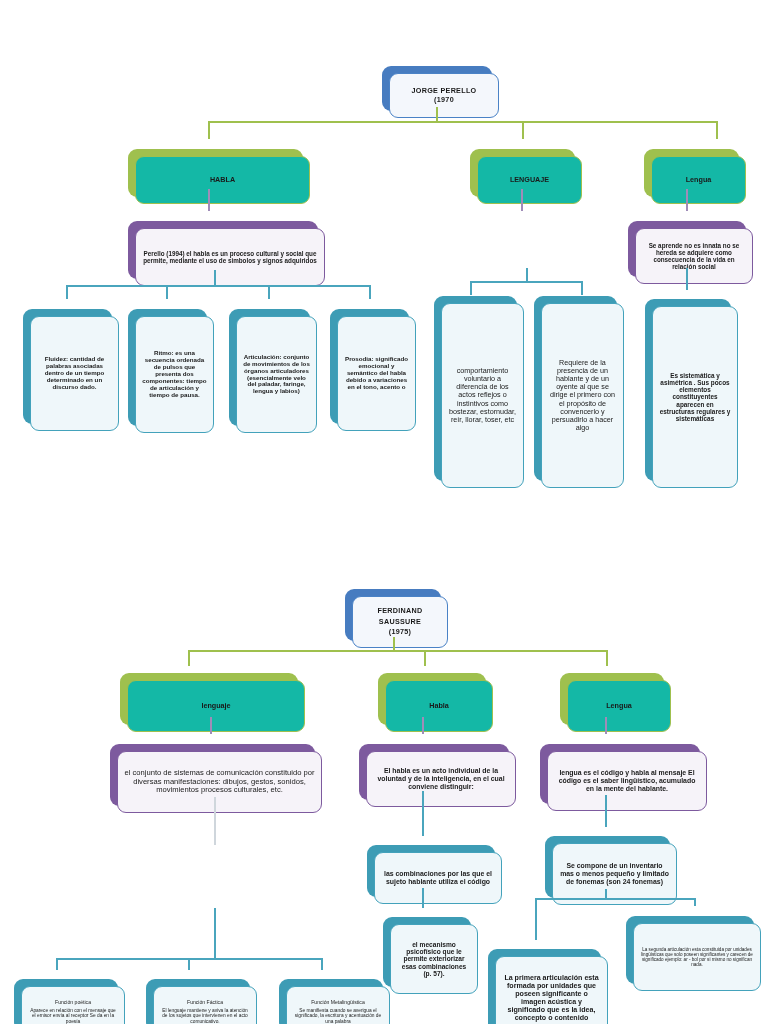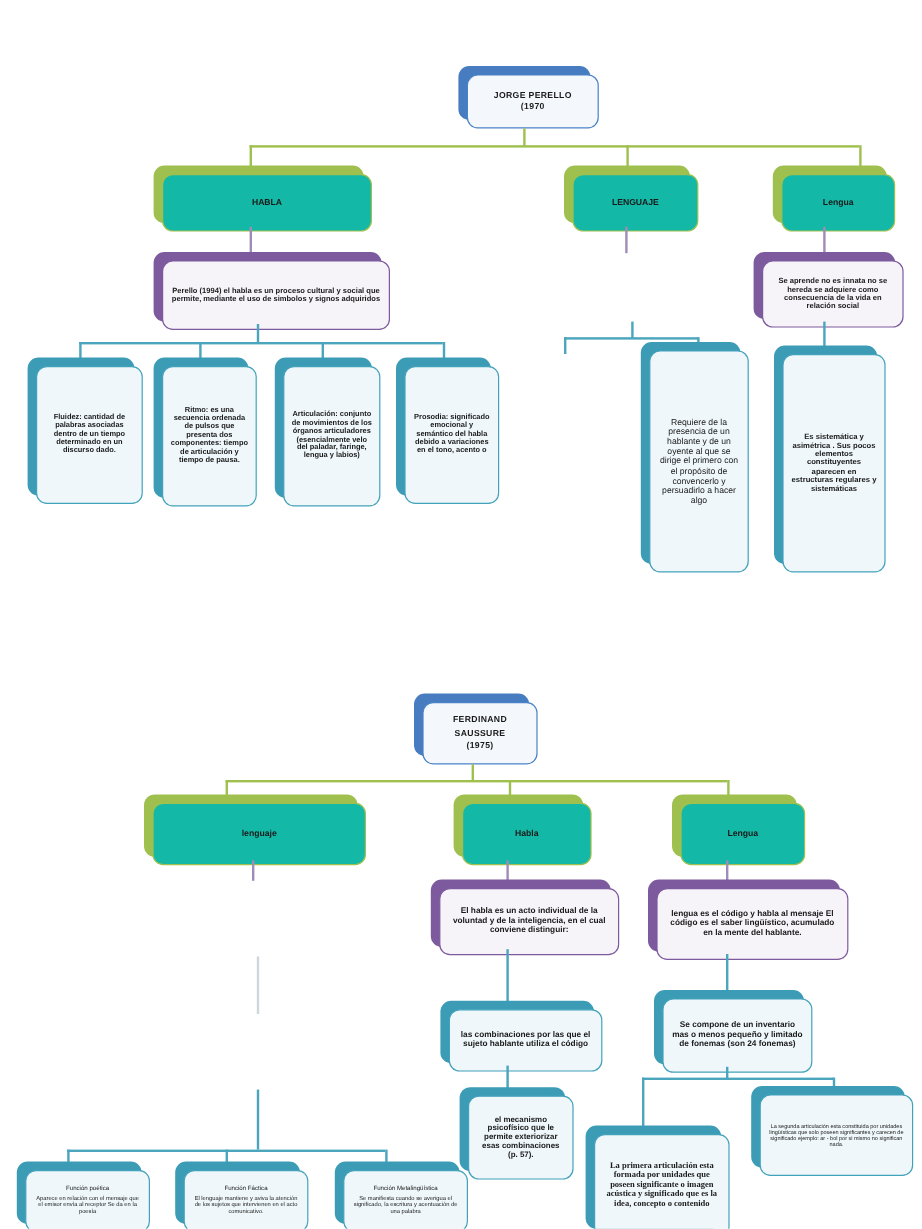--- a/index.html
+++ b/index.html
@@ -5,21 +5,21 @@
   html,body{margin:0;padding:0;}
   body{
     width:768px;height:1024px;
     background:#ffffff;
     font-family:"Liberation Sans", sans-serif;
     position:relative;overflow:hidden;
   }
   .canvas{position:absolute;left:0;top:0;width:768px;height:1024px;}
 
   
-  .node{position:absolute;box-sizing:border-box;}
+  .node{position:absolute;box-sizing:border-box;margin-top:11px;}
   .node .shadow{
     position:absolute;left:0;top:0;width:100%;height:100%;
     border-radius:9px;
   }
   .node .card{
     position:absolute;left:7px;top:7px;
     width:100%;height:100%;
     border-radius:9px;
     box-sizing:border-box;
     background:#fdfdff;
@@ -135,20 +135,26 @@
     </div>
   </div>
   <div class="ln v purp-l" style="left:521px;top:189px;height:22px;"></div>
 
 
   <div class="ln v teal-l" style="left:526px;top:268px;height:14px;"></div>
   <div class="ln h teal-l" style="left:470px;top:281px;width:112px;"></div>
   <div class="ln v teal-l" style="left:470px;top:281px;height:14px;"></div>
   <div class="ln v teal-l" style="left:581px;top:281px;height:14px;"></div>
 
+  <div class="node teal" style="left:434px;top:285px;width:83px;height:185px;">
+    <div class="shadow"></div>
+    <div class="card thin">
+      <span class="label" style="font-size:7.2px;">comportamiento voluntario a diferencia de los actos reflejos o instintivos como bostezar, estornudar, reír, llorar, toser, etc</span>
+    </div>
+  </div>
   <div class="node teal" style="left:534px;top:285px;width:83px;height:185px;">
     <div class="shadow"></div>
     <div class="card thin">
       <span class="label" style="font-size:7.2px;">Requiere de la presencia de un hablante y de un oyente al que se dirige el primero con el propósito de convencerlo y persuadirlo a hacer algo</span>
     </div>
   </div>
 
   <div class="node green" style="left:644px;top:138px;width:95px;height:48px;">
     <div class="shadow"></div>
     <div class="card">
@@ -187,20 +193,26 @@
   <div class="ln v" style="left:606px;top:650px;height:16px;"></div>
 
   <div class="node green" style="left:120px;top:662px;width:178px;height:52px;">
     <div class="shadow"></div>
     <div class="card">
       <span class="label" style="font-size:7.2px;">lenguaje</span>
     </div>
   </div>
   <div class="ln v purp-l" style="left:210px;top:717px;height:17px;"></div>
 
+  <div class="node purple" style="left:110px;top:733px;width:205px;height:62px;">
+    <div class="shadow"></div>
+    <div class="card thin">
+      <span class="label" style="font-size:7.6px;">el conjunto de sistemas de comunicación constituido por diversas manifestaciones: dibujos, gestos, sonidos, movimientos procesos culturales, etc.</span>
+    </div>
+  </div>
 
   <div class="ln v gray-l" style="left:214px;top:797px;height:48px;"></div>
 
 
   <div class="ln v teal-l" style="left:214px;top:908px;height:12px;"></div>
   <div class="ln h teal-l" style="left:56px;top:958px;width:265px;"></div>
   <div class="ln v teal-l" style="left:214px;top:920px;height:38px;"></div>
   <div class="ln v teal-l" style="left:56px;top:958px;height:12px;"></div>
   <div class="ln v teal-l" style="left:188px;top:958px;height:12px;"></div>
   <div class="ln v teal-l" style="left:321px;top:958px;height:12px;"></div>
@@ -285,21 +297,21 @@
   </div>
 
   <div class="ln v teal-l" style="left:605px;top:889px;height:10px;"></div>
   <div class="ln h teal-l" style="left:535px;top:898px;width:160px;"></div>
   <div class="ln v teal-l" style="left:535px;top:898px;height:42px;"></div>
   <div class="ln v teal-l" style="left:694px;top:898px;height:8px;"></div>
 
   <div class="node teal" style="left:488px;top:938px;width:113px;height:86px;">
     <div class="shadow"></div>
     <div class="card bold">
-      <span class="label" style="font-size:7.1px;font-family:Liberation Serif, serif;">La primera articulación esta formada por unidades que poseen significante o imagen acústica y significado que es la idea, concepto o contenido</span>
+      <span class="label" style="font-size:7.1px;">La primera articulación esta formada por unidades que poseen significante o imagen acústica y significado que es la idea, concepto o contenido</span>
     </div>
   </div>
 
   <div class="node teal" style="left:626px;top:905px;width:128px;height:68px;">
     <div class="shadow"></div>
     <div class="card thin">
       <span class="label" style="font-size:4.6px;">La segunda articulación esta constituida por unidades lingüísticas que solo poseen significantes y carecen de significado ejemplo: ar - bol por si mismo no significan nada.</span>
     </div>
   </div>
 

